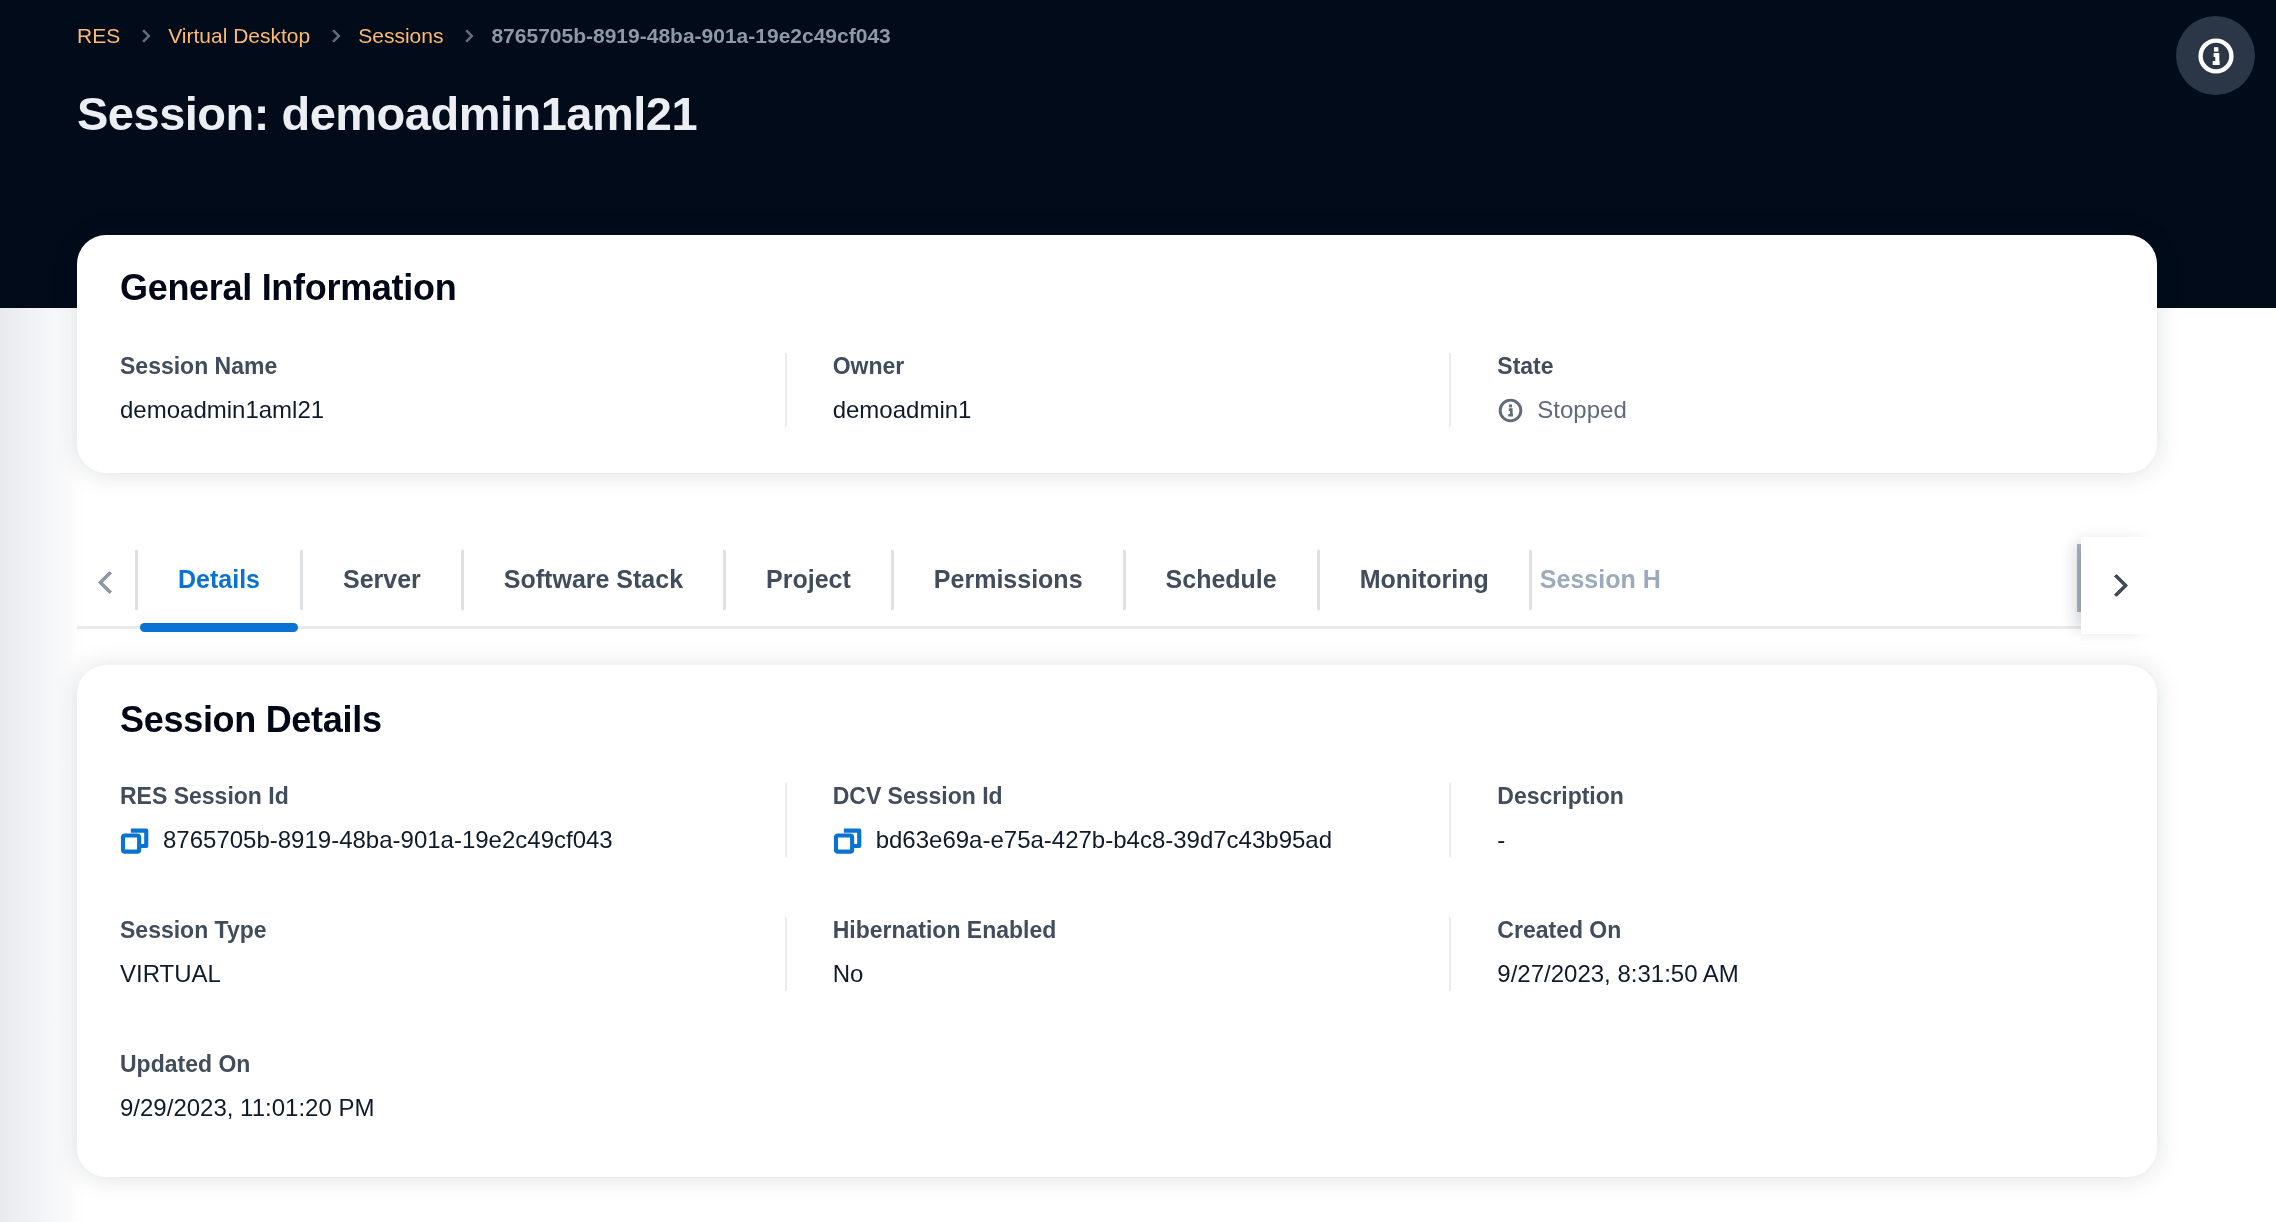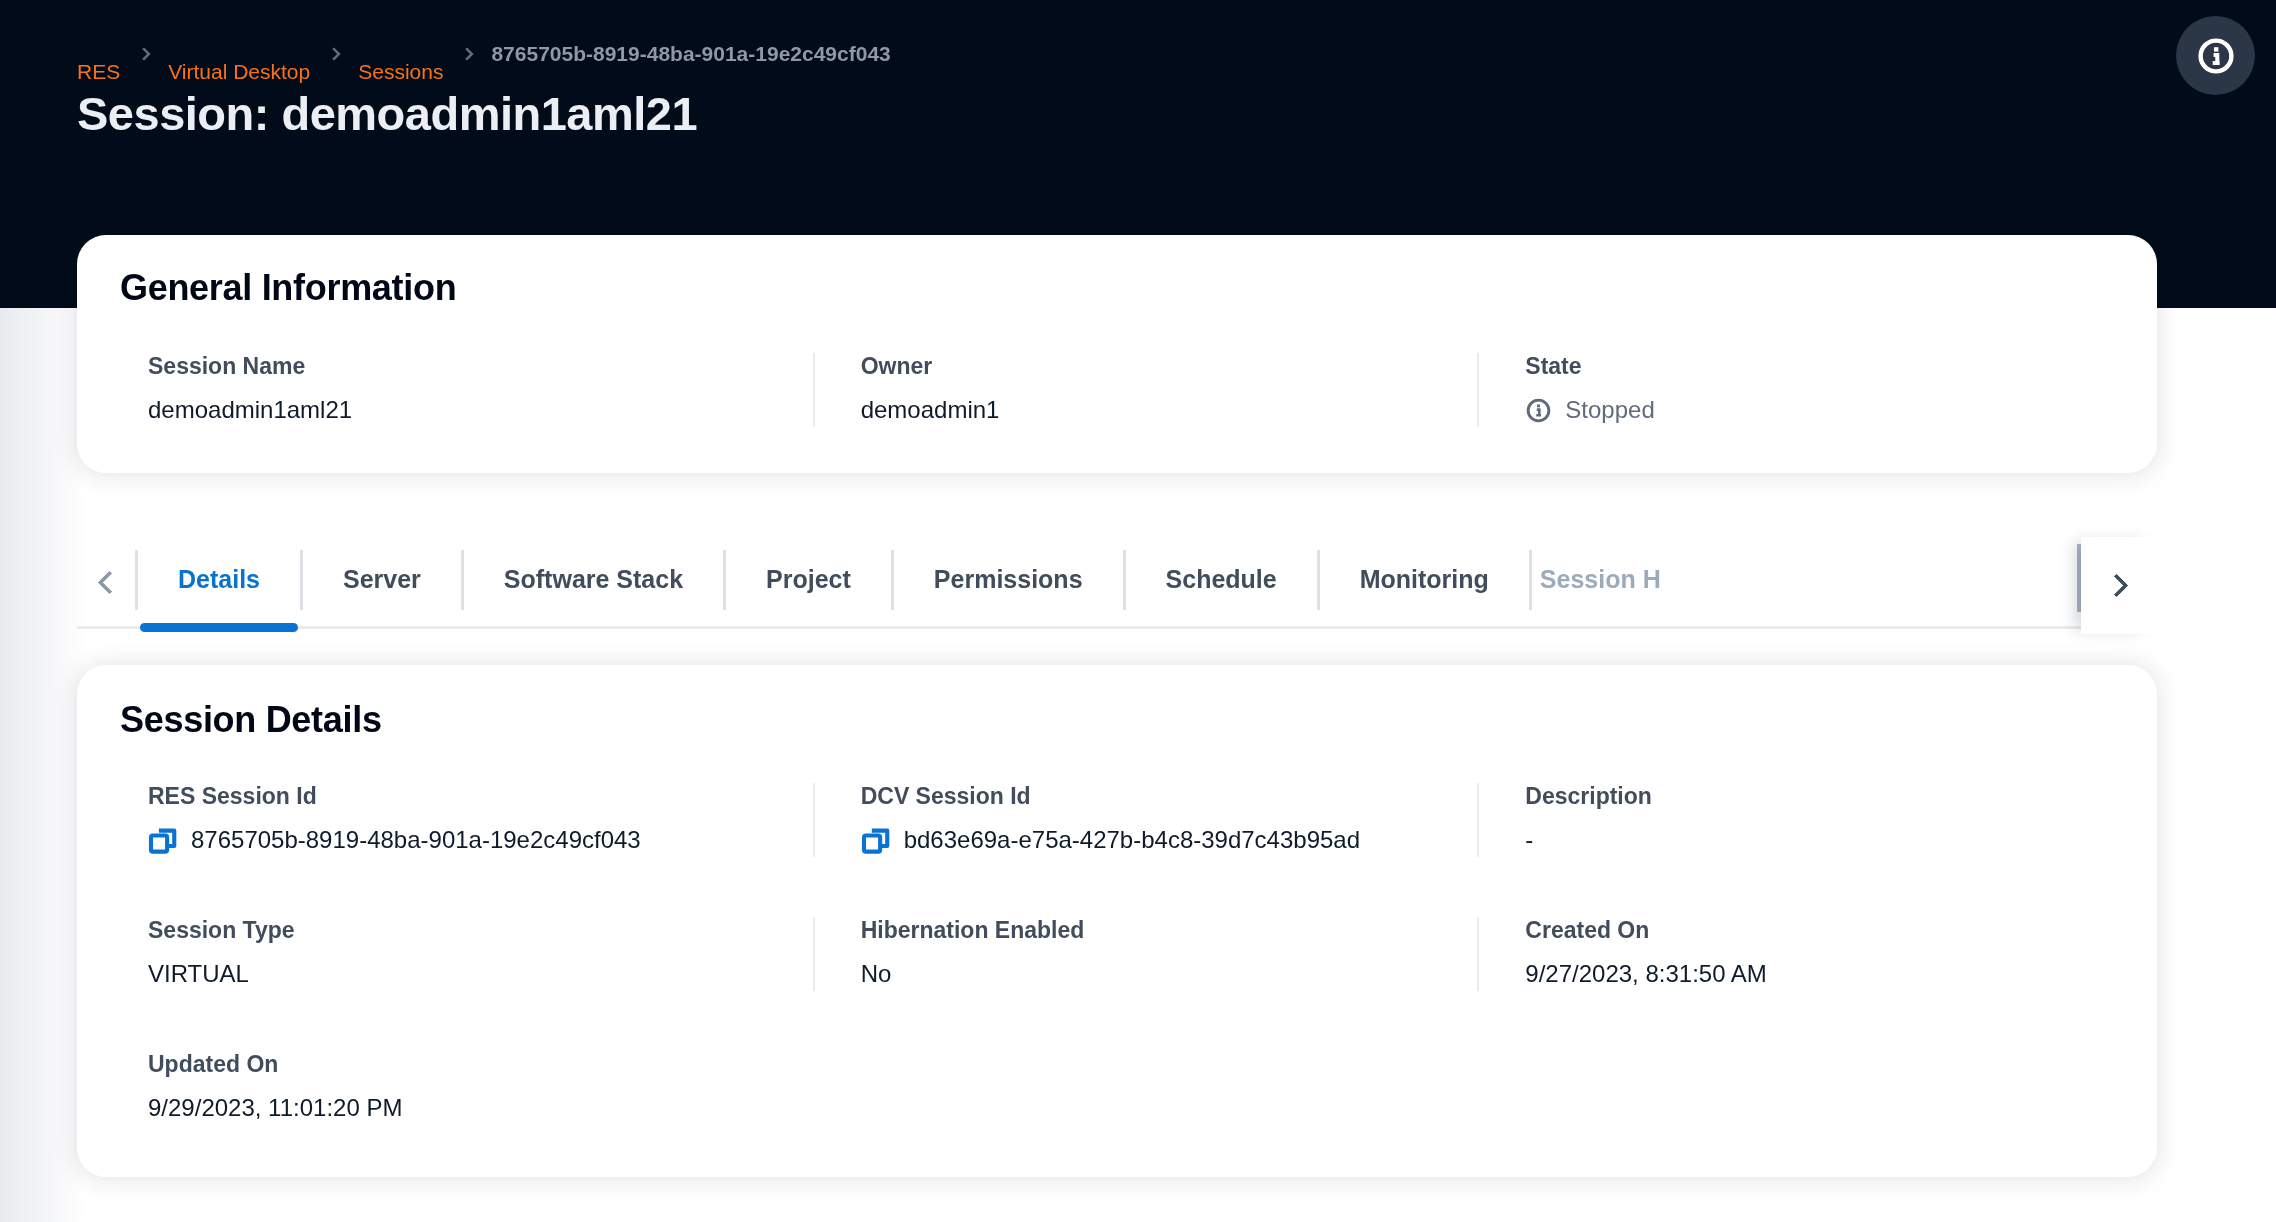--- a/index.html
+++ b/index.html
@@ -26,21 +26,21 @@
   }
   .breadcrumb {
     position: absolute;
     left: 77px;
     top: 24px;
     display: flex;
     align-items: center;
     gap: 17px;
     font-size: 21px;
   }
-  .crumb-link { color: #f97316; text-decoration: none; cursor: pointer; margin-top: 36px; }
+  .crumb-link { color: #fdba74; text-decoration: none; cursor: pointer; }
   .crumb-sep {
     width: 10px; height: 10px;
     border-top: 3px solid #5f6b7a;
     border-right: 3px solid #5f6b7a;
     transform: rotate(45deg);
     border-radius: 1px;
     margin: 0 2px;
   }
   .crumb-current { color: #8d99a8; font-weight: 700; }
   .page-title {
@@ -99,21 +99,21 @@
     letter-spacing: -0.3px;
   }
   .gi-card .card-heading { margin-bottom: 44px; }
   .sd-card .card-heading { margin-bottom: 42px; }
 
   .field-grid {
     display: grid;
     grid-template-columns: 1fr 1fr 1fr;
     row-gap: 60px;
   }
-  .cell { padding-right: 44px; margin-left: 28px; }
+  .cell { padding-right: 44px; }
   .cell.bordered {
     border-left: 2px solid #e9ebed;
     padding-left: 46px;
   }
   .flabel {
     font-size: 23px;
     font-weight: 700;
     color: #414d5c;
     margin-bottom: 13px;
   }

